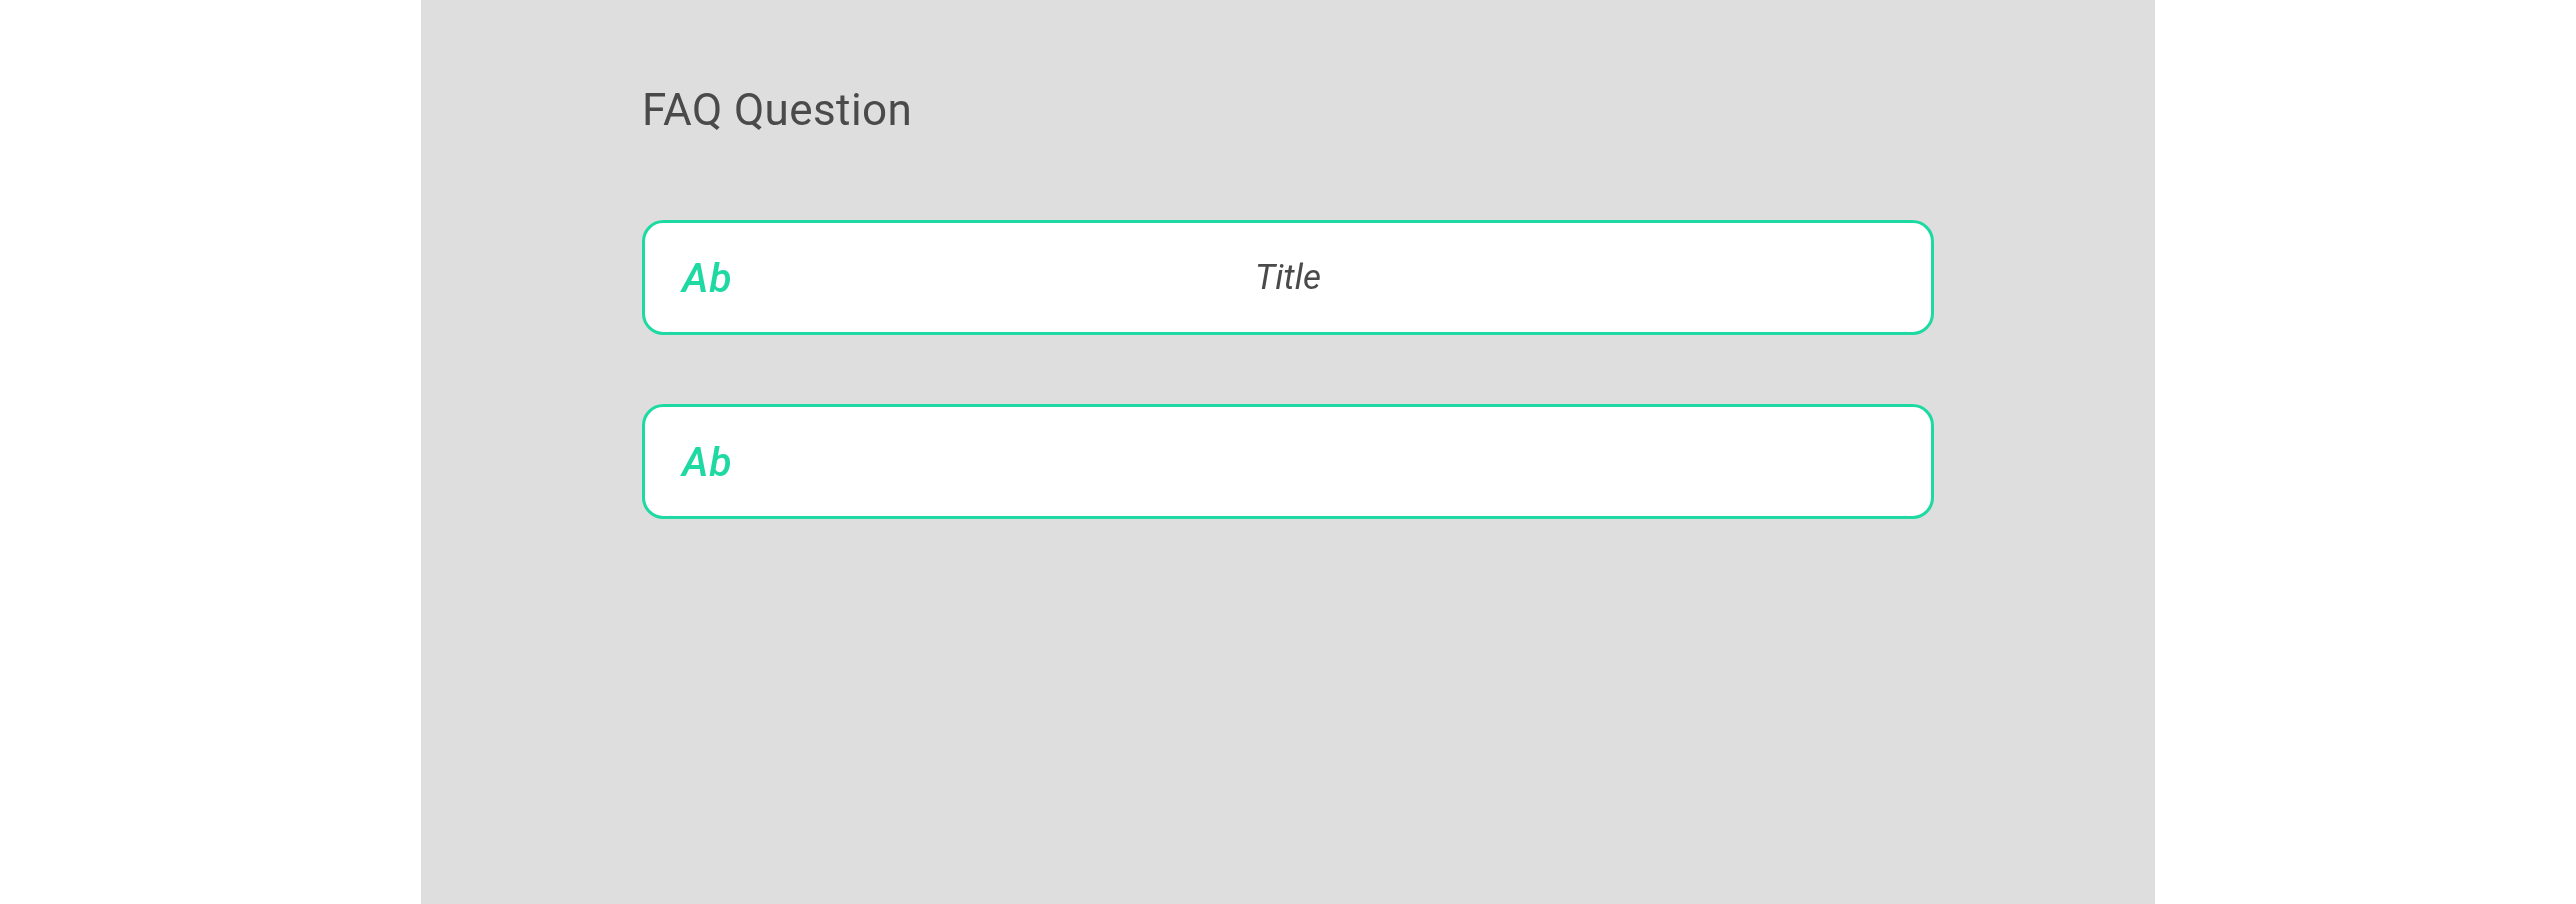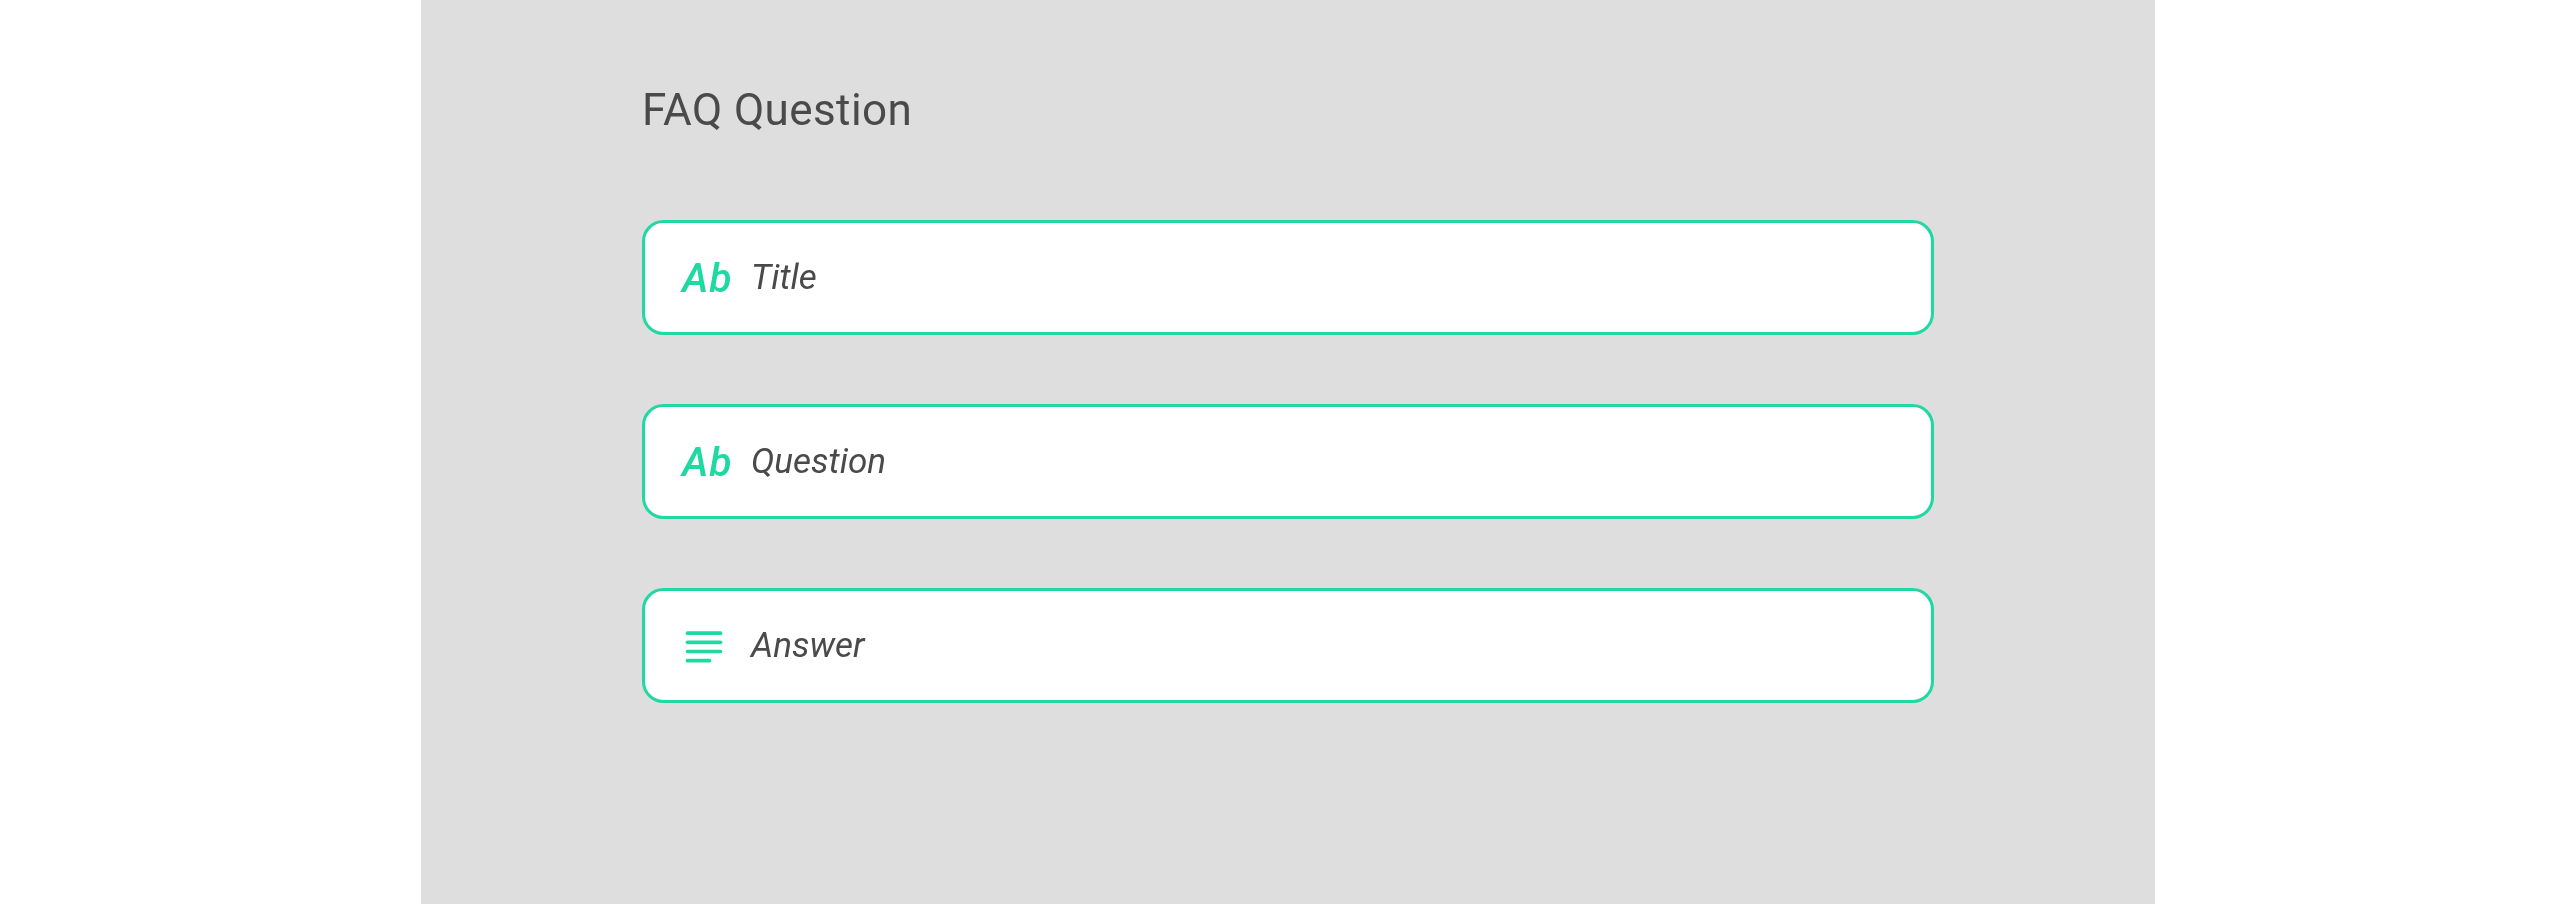--- a/index.html
+++ b/index.html
@@ -67,20 +67,21 @@
     font-weight: 500;
     letter-spacing: 0.8px;
   }
   .field-icon svg {
     width: 44px;
     height: 44px;
     stroke: #1fd9a3;
   }
   .field-label {
     flex: 1 1 auto;
+    text-align: center;
     font-size: 35px;
     font-weight: 400;
     color: #4a4a4a;
     padding-right: 69px; 
   }
 </style>
 </head>
 <body>
 
 <div class="outer">
@@ -88,30 +89,18 @@
 
     <h1 class="heading">FAQ Question</h1>
 
     <div class="field-row">
       <span class="field-icon ab-text">Ab</span>
       <span class="field-label">Title</span>
     </div>
 
     <div class="field-row">
       <span class="field-icon ab-text">Ab</span>
-      <span class="field-label">Question</span>
     </div>
 
-    <div class="field-row">
-      <span class="field-icon">
-        <svg viewBox="0 0 48 48" fill="none" stroke-width="4" stroke-linecap="round">
-          <line x1="6" y1="10" x2="42" y2="10"></line>
-          <line x1="6" y1="20" x2="42" y2="20"></line>
-          <line x1="6" y1="30" x2="42" y2="30"></line>
-          <line x1="6" y1="40" x2="30" y2="40"></line>
-        </svg>
-      </span>
-      <span class="field-label">Answer</span>
-    </div>
 
   </div>
 </div>
 
 
 </body></html>

